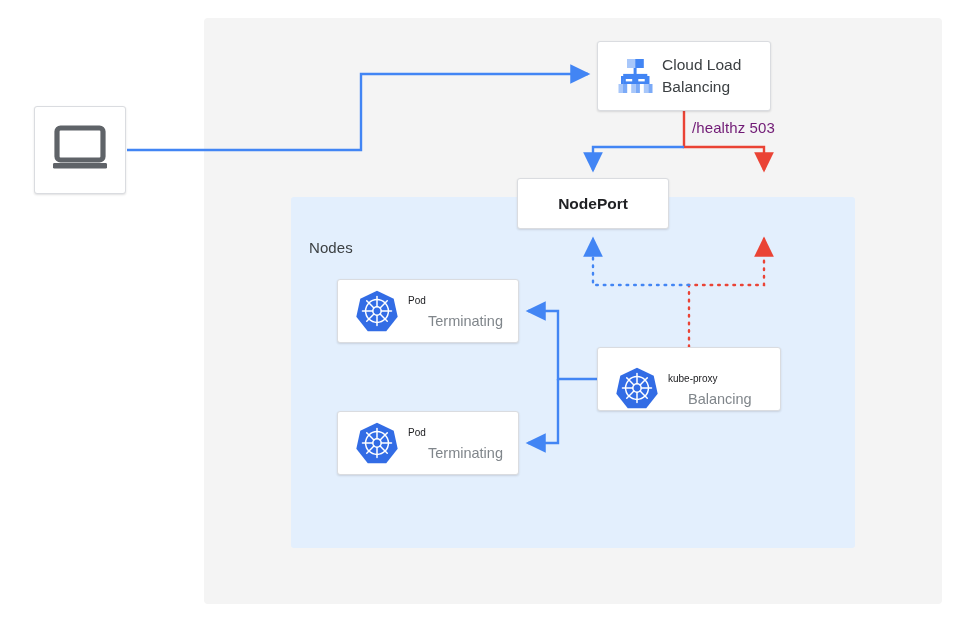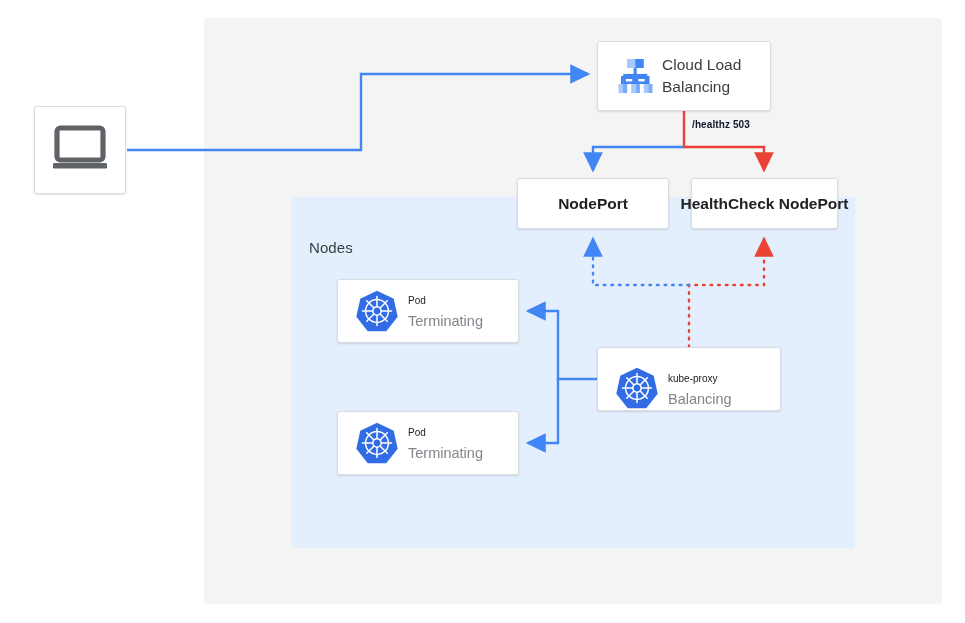--- a/index.html
+++ b/index.html
@@ -46,21 +46,21 @@
     position: absolute;
     background: #ffffff;
     border: 1px solid #dadce0;
     border-radius: 3px;
     box-shadow: 0 1px 2px rgba(60,64,67,.16);
     display: flex;
     align-items: center;
   }
   .card .txt { display: flex; flex-direction: column; justify-content: center; }
   .card .title { font-size: 10px; color: #202124; line-height: 21px; white-space: nowrap; }
-  .card .sub   { font-size: 14.5px; color: #80868b; line-height: 21px; white-space: nowrap; }
+  .card .sub   { font-size: 14.5px; color: #80868b; line-height: 21px; white-space: nowrap; margin-left: 20px; }
 
   
   .client-card {
     left: 34px; top: 106px; width: 92px; height: 88px;
     justify-content: center;
   }
 
   
   .clb-card {
     left: 597px; top: 41px; width: 174px; height: 70px;
@@ -84,23 +84,23 @@
   #pod-1      { left: 337px; top: 279px; width: 182px; height: 64px; }
   #pod-2      { left: 337px; top: 411px; width: 182px; height: 64px; }
   #kubeproxy  { left: 597px; top: 347px; width: 184px; height: 64px; align-items: flex-end; }
 
   
   #wires { position: absolute; left: 0; top: 0; width: 965px; height: 623px; pointer-events: none; }
 
   .healthz-label {
     position: absolute;
     left: 692px; top: 119px;
-    font-size: 10px;
-    font-weight: bold;
-    color: #0f172a;
+    font-size: 15px;
+    font-weight: normal;
+    color: #701a75;
     letter-spacing: .1px;
     white-space: nowrap;
   }
 </style>
 </head>
 <body>
 
 <div id="stage">
 
   <div class="outer-panel"></div>
@@ -182,23 +182,20 @@
         <rect x="22.7" y="30" width="4.2" height="9" fill="#7BAAF7"></rect>
         <rect x="30.8" y="30" width="4.5" height="9" fill="#A8C7FA"></rect>
         <rect x="35.3" y="30" width="4.2" height="9" fill="#7BAAF7"></rect>
       </svg>
     </span>
     <span class="txt">
       <span class="title">Cloud Load Balancing</span>
     </span>
   </div>
 
-  <div class="card port-card" id="healthcheck-box">
-    <span class="title">HealthCheck NodePort</span>
-  </div>
 
   <div class="card k8s-card" id="pod-1">
     <span class="icon">
       <svg width="44" height="44" viewBox="0 0 100 100">
         <polygon points="50,4 88,22 97,63 71,96 29,96 3,63 12,22" fill="#326CE5"></polygon>
         <g fill="none" stroke="#ffffff" stroke-width="3.4" stroke-linecap="round">
           <circle cx="50" cy="50" r="26"></circle>
           <circle cx="50" cy="50" r="9.5"></circle>
           <line x1="50" y1="17" x2="50" y2="40"></line>
           <line x1="50" y1="60" x2="50" y2="83"></line>

